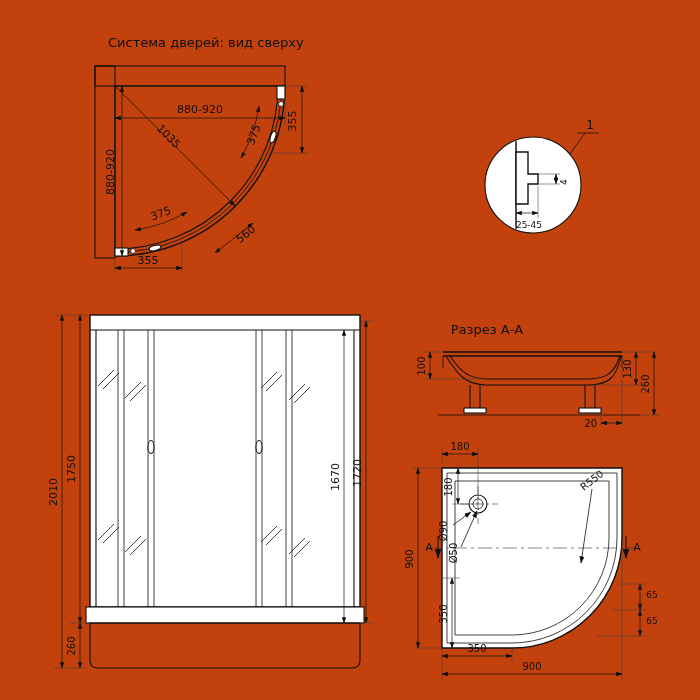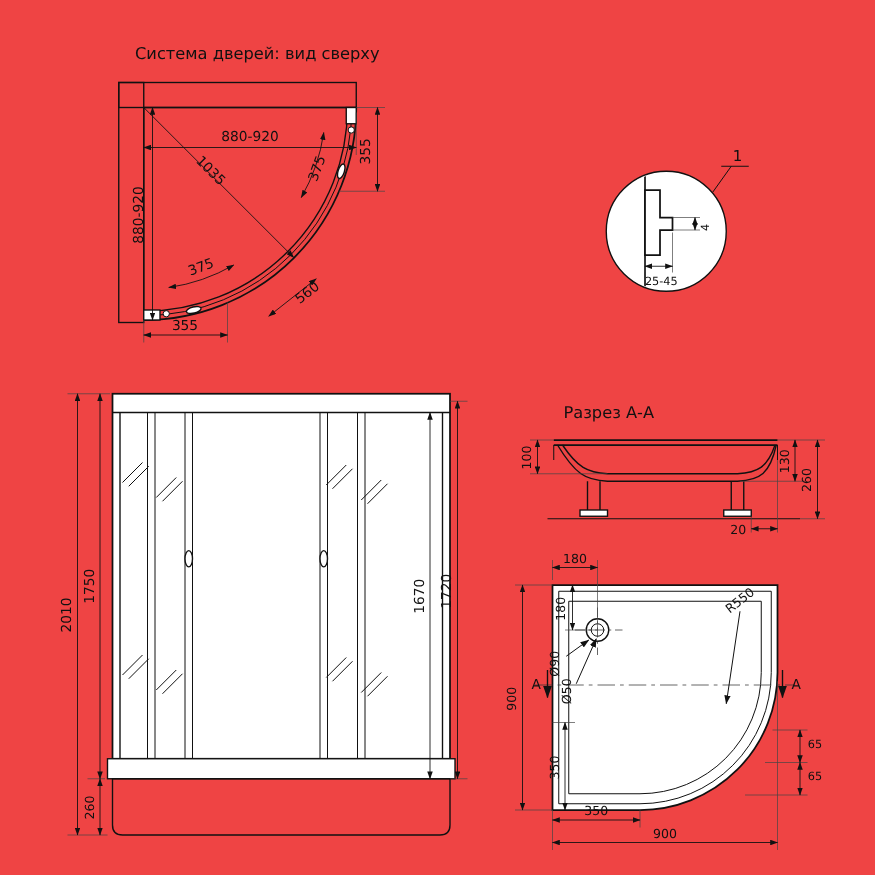--- a/index.html
+++ b/index.html
@@ -1,16 +1,16 @@
 <!DOCTYPE html>
 <html><head>
 <meta charset="utf-8">
 <style>
   html,body{margin:0;padding:0;background:#fff;}
-  .page{position:relative;width:700px;height:700px;background:#ef4444;overflow:hidden;}
+  .page{position:relative;width:700px;height:700px;background:#c2410c;overflow:hidden;}
   svg text{font-family:"DejaVu Sans","Liberation Sans",sans-serif;fill:#111;}
   .t13{font-size:13px;}
   .t11{font-size:11px;}
   .t10{font-size:10px;}
   .t9{font-size:9px;}
   .t12{font-size:12px;}
   .thick{stroke:#111;stroke-width:1.4;fill:none;}
   .med{stroke:#111;stroke-width:1.1;fill:none;}
   .thin{stroke:#111;stroke-width:0.8;fill:none;}
   .dim{stroke:#111;stroke-width:0.7;fill:none;}

